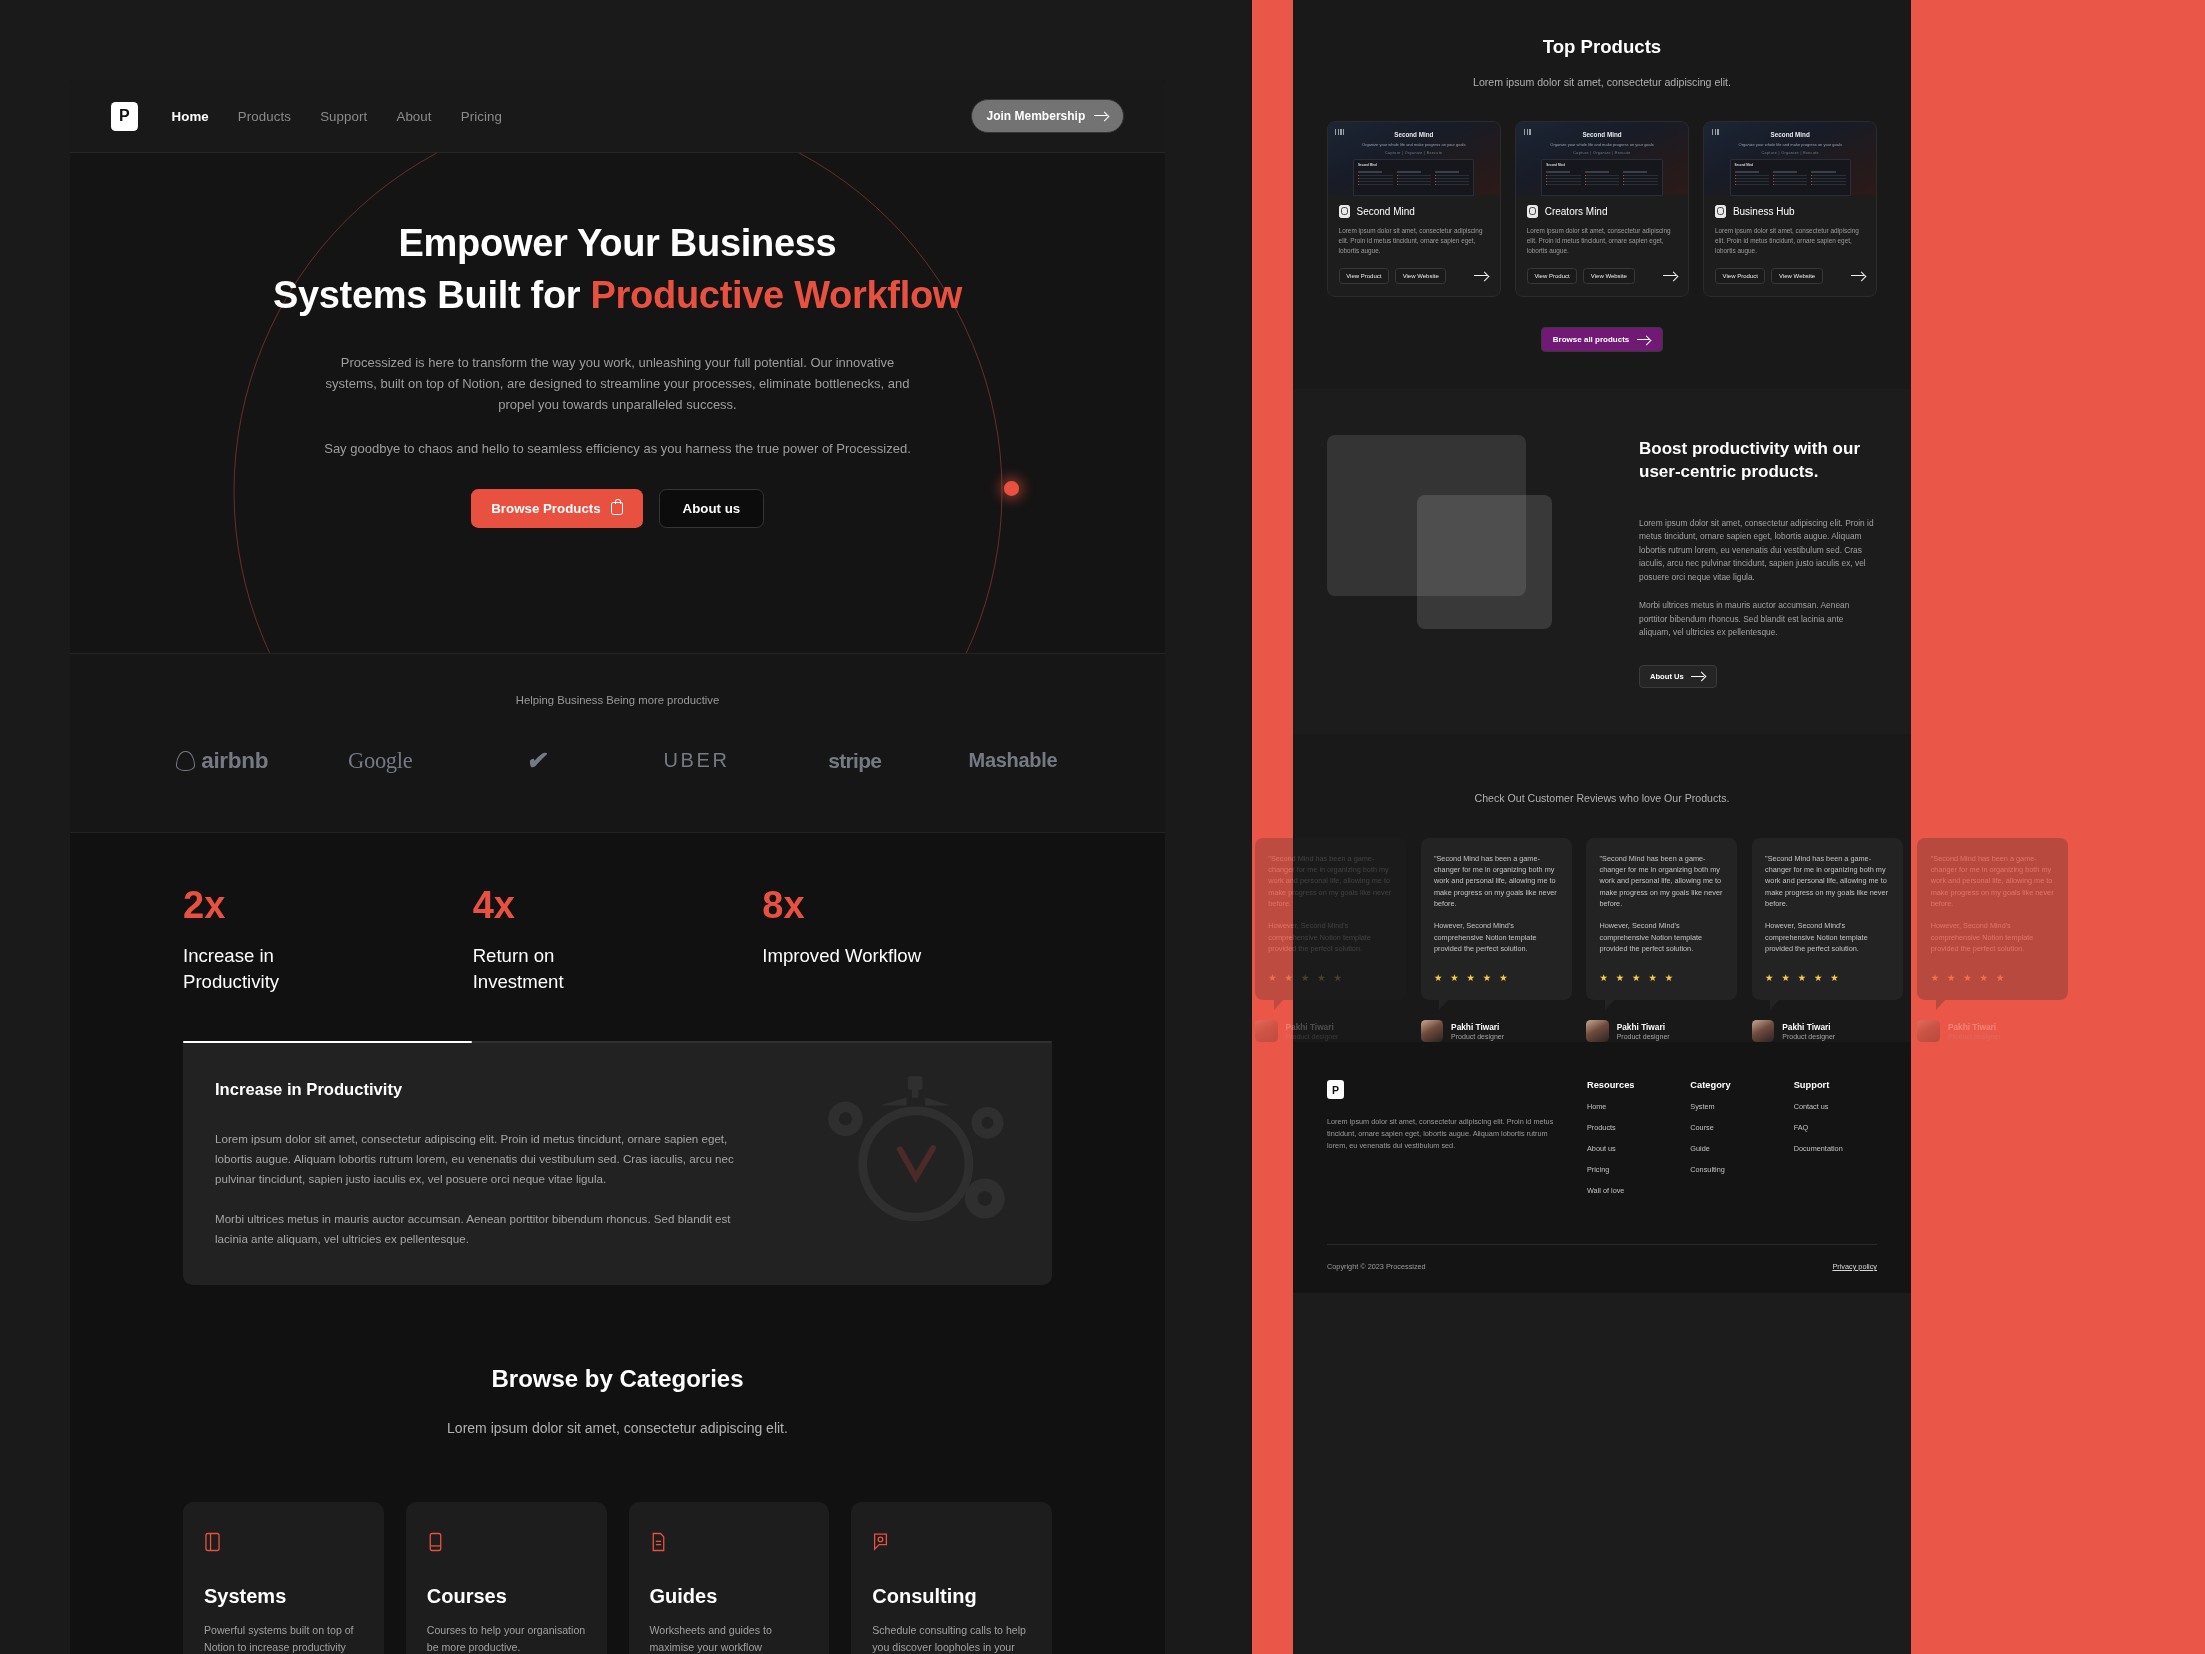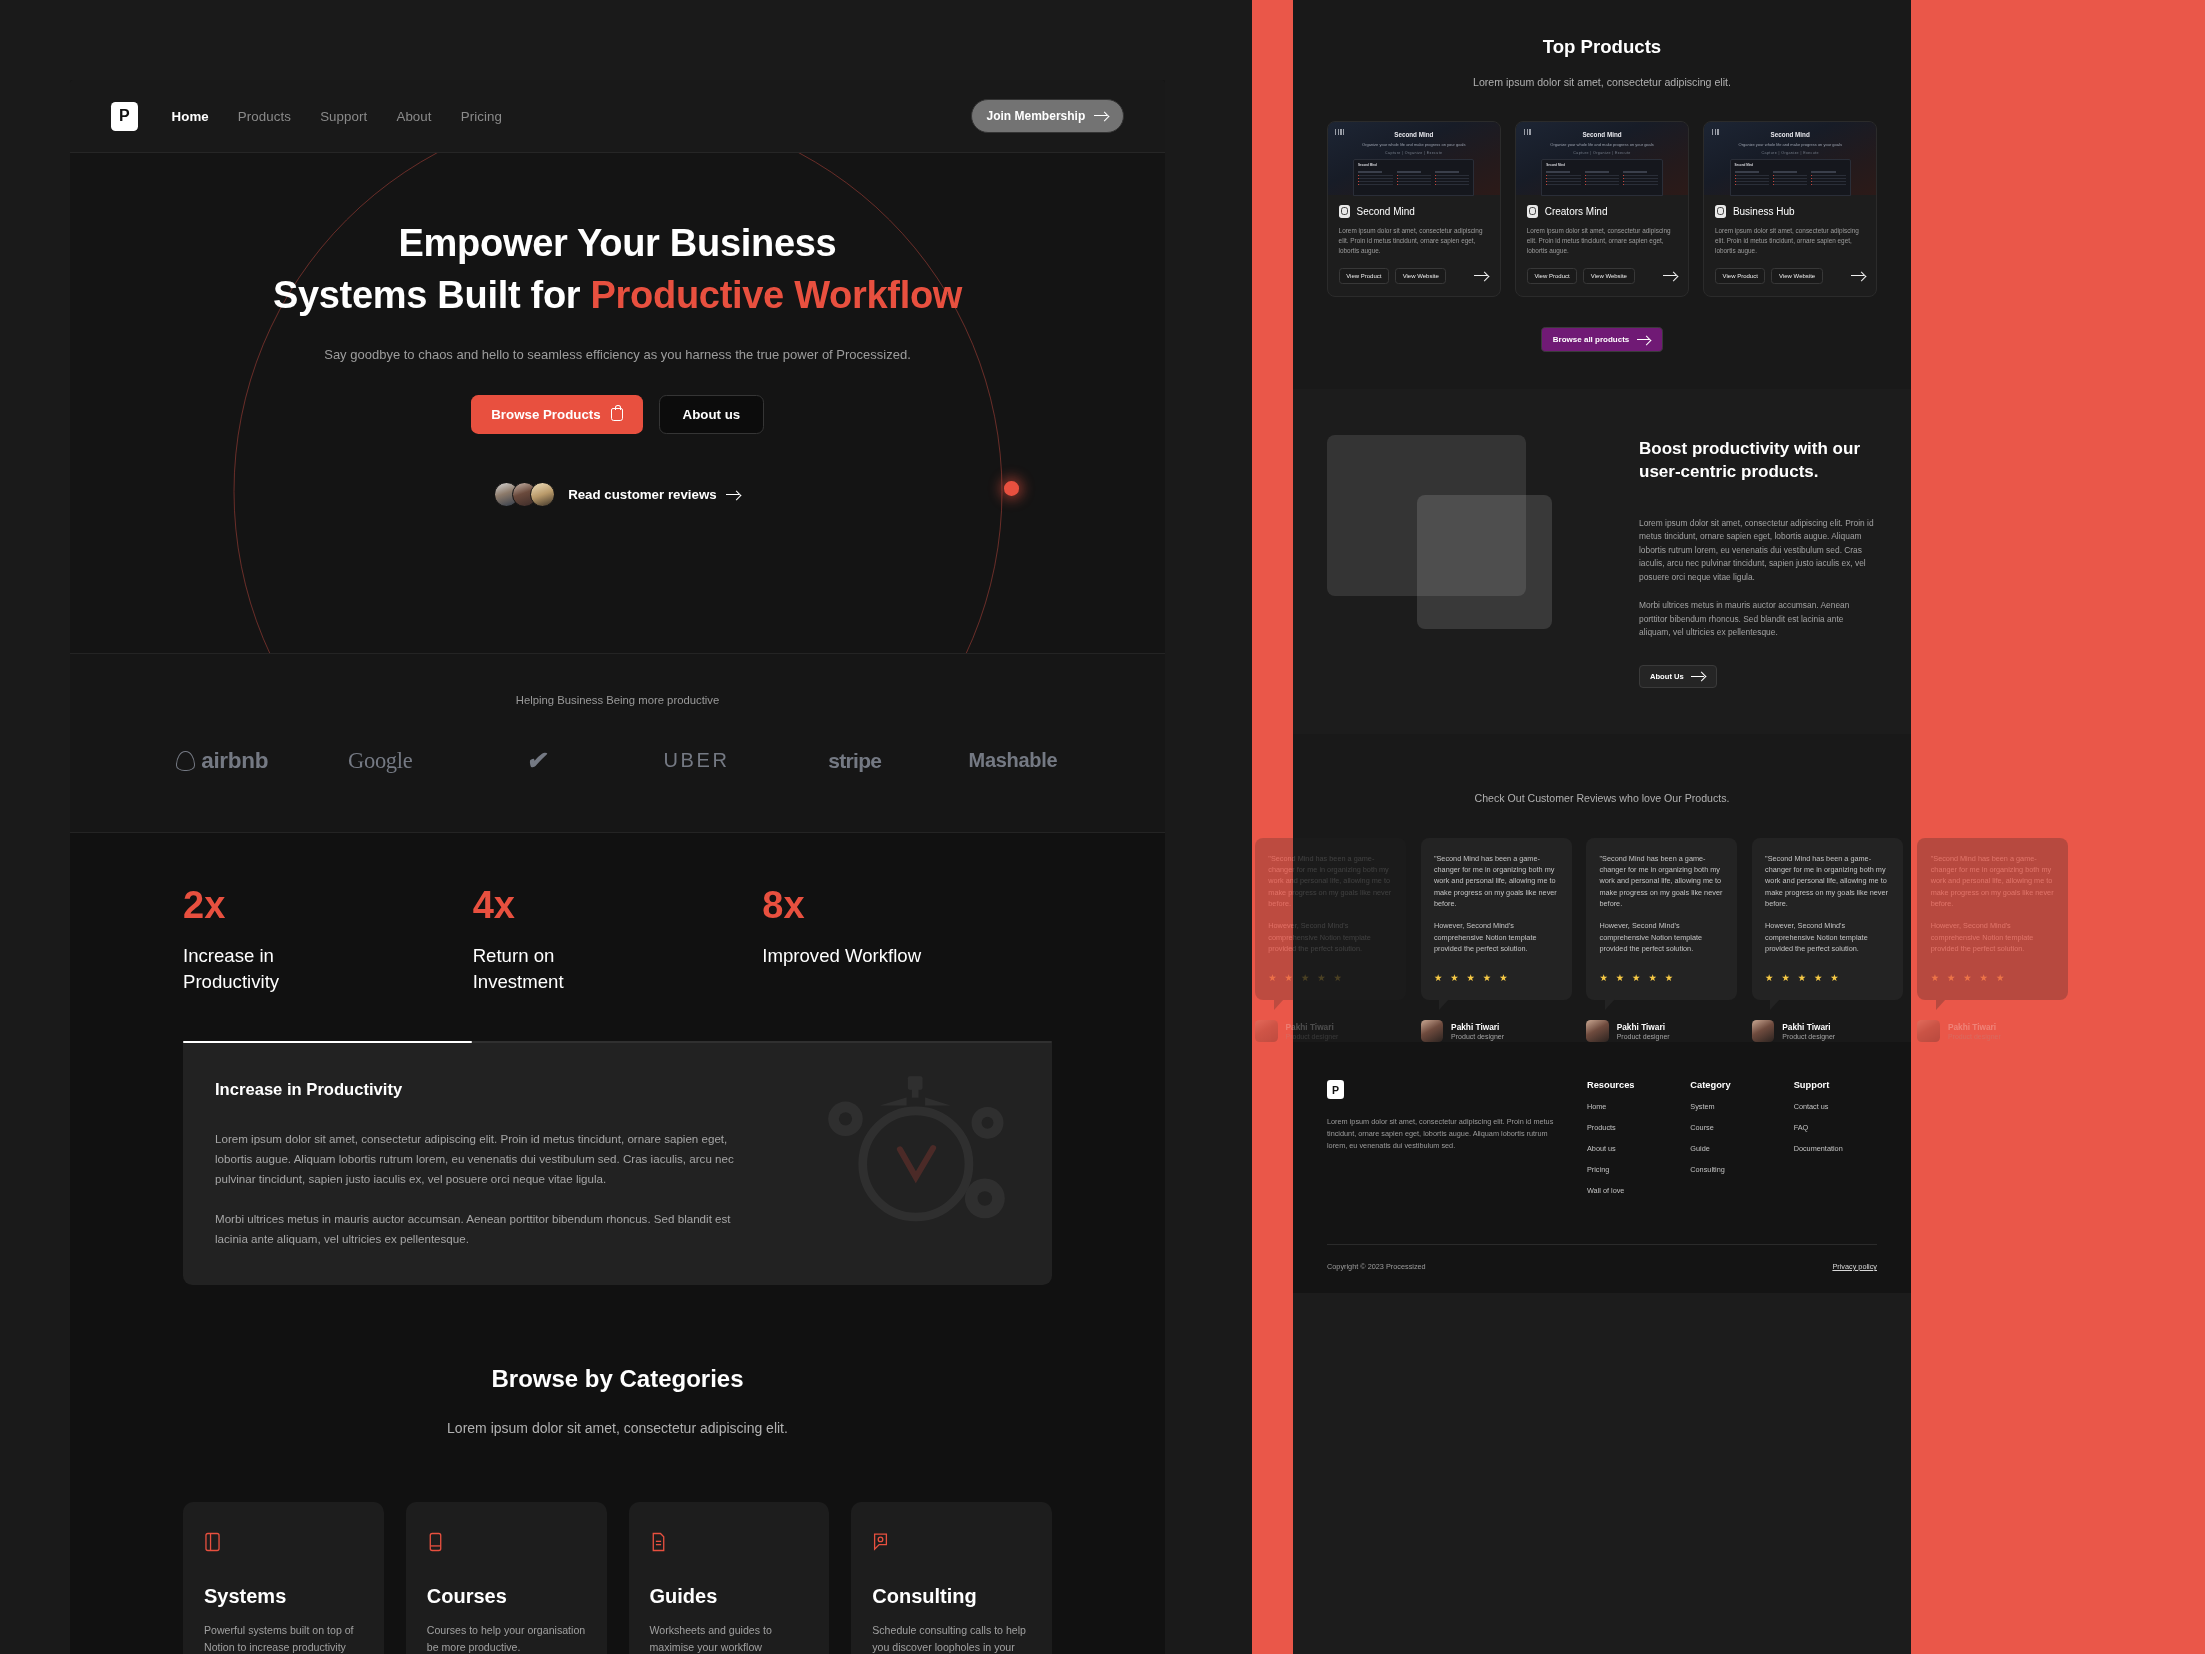--- a/index.html
+++ b/index.html
@@ -243,38 +243,28 @@
       </div>
 
       <div class="hero">
         <div class="hero-circle"></div>
         <div class="hero-dot"></div>
         <div class="hero-content">
           <div class="hero-h1">
             <div>Empower Your Business</div>
             <div><span>Systems Built for </span><span class="accent">Productive Workflow</span></div>
           </div>
+          <div class="hero-sub" style="max-width:597px;margin-left:auto;margin-right:auto;">Processized is here to transform the way you work, unleashing your full potential. Our innovative systems, built on top of Notion, are designed to streamline your processes, eliminate bottlenecks, and propel you towards unparalleled success.</div>
           <div class="hero-sub2">Say goodbye to chaos and hello to seamless efficiency as you harness the true power of Processized.</div>
           <div class="hero-btns">
             <button class="btn-primary">
               <span>Browse Products</span>
               <span class="bag-icon"></span>
             </button>
             <button class="btn-ghost">About us</button>
-          </div>
-          <div class="reviews-row">
-            <div class="avatars">
-              <div class="av av1"></div>
-              <div class="av av2"></div>
-              <div class="av av3"></div>
-            </div>
-            <div class="reviews-label">
-              <span>Read customer reviews</span>
-              <span class="arrow"></span>
-            </div>
           </div>
         </div>
       </div>
 
       <div class="logos-band">
         <div class="logos-title">Helping Business Being more productive</div>
         <div class="logos-row">
           <div class="logo-item">
             <div class="logo-airbnb">
                 <span class="abnb-mark"></span>

